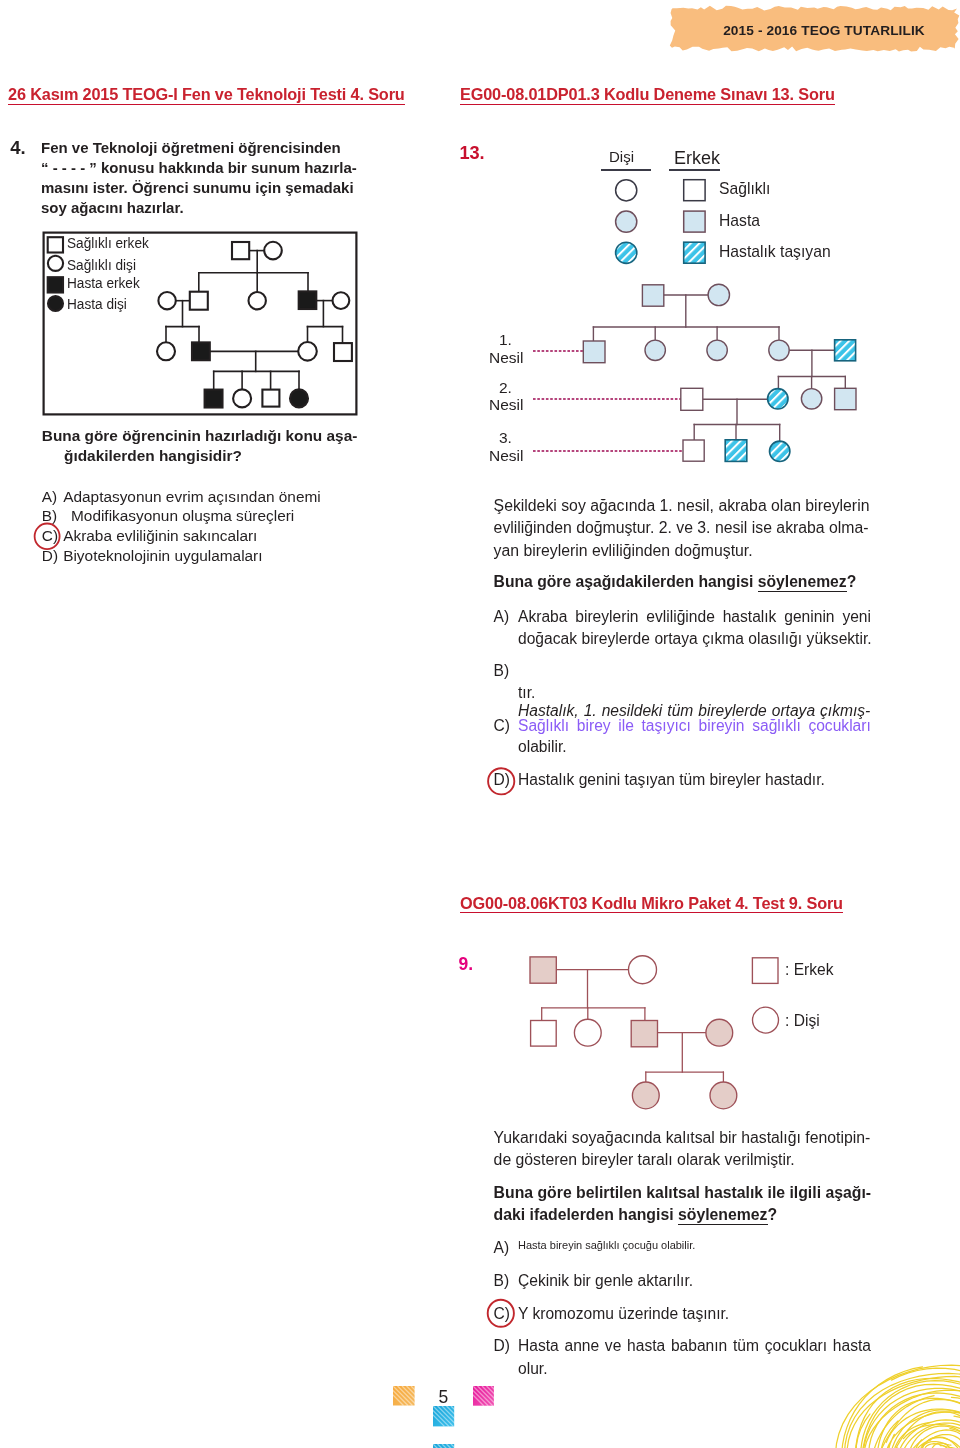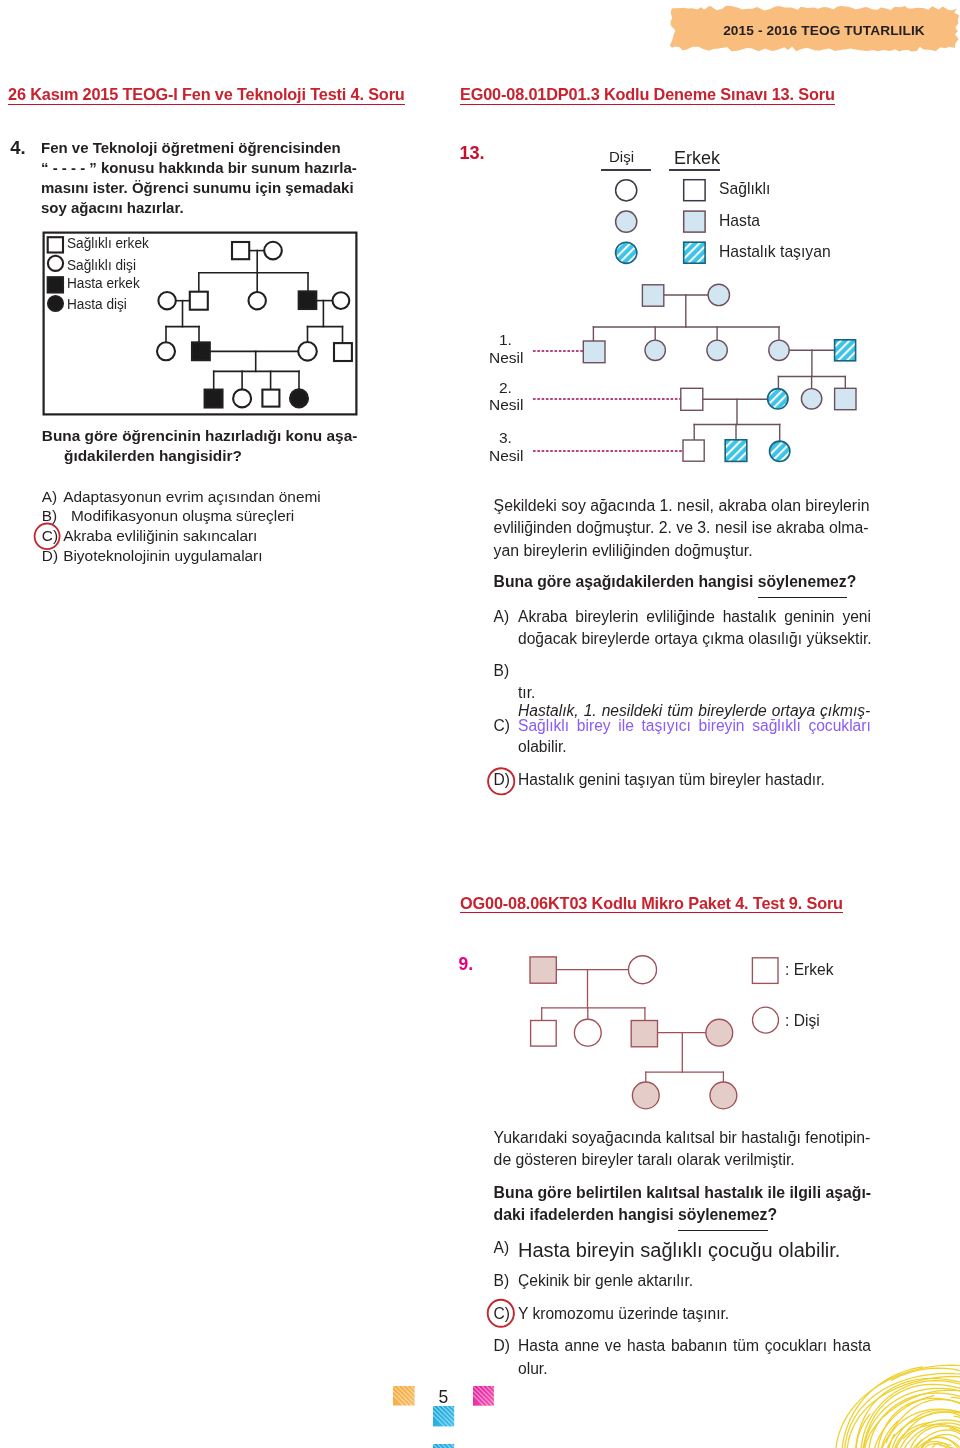--- a/index.html
+++ b/index.html
@@ -4,21 +4,21 @@
 <title>TEOG Tutarlilik</title>
 <style>
   html,body{margin:0;padding:0;}
   body{width:960px;height:1448px;background:#ffffff;
        font-family:"Liberation Sans",sans-serif;position:relative;overflow:hidden;-webkit-font-smoothing:antialiased;}
   .abs{position:absolute;}
   
   .srcline{color:#c9222f;font-size:16.3px;font-weight:600;white-space:nowrap;letter-spacing:-0.16px;}
   .srcline span{border-bottom:1.9px solid #c8102e;padding-bottom:0.5px;}
   .txt{font-size:15px;color:#231f20;line-height:20.2px;white-space:pre;font-weight:bold;}
-  .ul{border-bottom:1.4px solid #231f20;padding-bottom:7px;}
+  .ul{border-bottom:1.4px solid #231f20;padding-bottom:1px;}
   svg{display:block;overflow:visible;}
   .justified{text-align:justify;text-align-last:justify;white-space:normal;}
 </style>
 </head>
 <body>
 
 <div class="abs" style="left:669px;top:1.7px;width:290px;height:58px;">
   <svg width="290" height="58" viewBox="-3 0 293 58">
     <path fill="#f9bd7e" d="M0.0,6.0 L4.8,6.1 L11.5,5.6 L16.5,6.2 L20.3,5.9 L25.8,7.2 L29.2,4.9 L32.5,7.3 L38.3,3.6 L45.2,8.0 L50.9,6.4 L54.5,3.5 L59.6,3.7 L63.4,4.6 L66.5,5.6 L71.2,7.4 L76.3,6.5 L81.3,6.6 L86.1,4.7 L93.1,8.2 L99.5,6.8 L103.8,4.5 L107.9,3.7 L114.0,5.3 L120.4,5.3 L127.2,7.5 L130.2,4.4 L136.8,5.7 L143.8,5.3 L147.1,6.4 L153.2,4.7 L156.5,5.0 L163.4,7.0 L166.8,4.6 L170.2,3.7 L176.4,4.3 L181.7,5.5 L185.4,6.9 L189.0,6.5 L192.4,5.4 L196.3,4.7 L203.2,7.3 L207.4,7.6 L211.2,5.3 L217.6,6.5 L221.0,8.1 L224.9,4.6 L231.0,5.0 L235.2,3.8 L238.5,6.2 L242.5,6.3 L247.0,5.6 L253.8,5.7 L259.1,7.6 L262.9,4.1 L269.5,7.3 L273.5,4.3 L279.4,7.9 L283.2,8.0 L288.0,6.3 L285.1,10.3 L290.3,13.4 L288.7,17.1 L289.4,20.9 L286.3,25.7 L288.8,29.2 L285.9,32.4 L289.6,37.1 L286.2,41.9 L285.7,47.0 L284.9,46.0 L280.2,44.9 L276.4,46.5 L271.2,45.3 L266.7,49.2 L259.8,48.0 L254.0,47.6 L250.5,44.8 L247.4,49.3 L241.6,49.6 L238.5,47.9 L233.6,48.4 L229.3,49.8 L226.0,47.4 L220.0,49.3 L214.1,48.3 L207.9,49.4 L203.5,48.2 L196.9,49.1 L192.2,48.7 L185.8,47.6 L180.3,46.6 L175.0,47.8 L171.6,47.9 L164.7,49.2 L158.8,46.6 L152.8,47.6 L148.1,49.0 L144.7,48.5 L141.6,47.7 L136.7,45.8 L130.9,47.2 L125.4,49.4 L121.4,44.7 L117.2,48.1 L113.4,45.5 L106.8,48.0 L102.0,49.2 L97.7,48.1 L93.9,46.8 L87.7,49.4 L81.1,46.6 L75.8,46.2 L72.3,47.2 L65.9,49.0 L60.1,49.5 L56.0,45.5 L51.2,46.0 L47.3,46.8 L41.8,47.2 L37.5,49.0 L30.6,47.0 L27.3,44.8 L20.8,44.8 L15.0,47.6 L10.8,48.7 L7.7,45.3 L2.9,44.7 L0.0,45.8 L-2.2,43.6 L0.2,38.7 L1.4,33.8 L3.3,28.4 L-1.3,23.3 L-1.4,18.9 L0.3,15.9 L-1.4,10.7 L-0.4,6.9 L0.6,6.0 Z"></path>
   </svg>
@@ -244,21 +244,21 @@
 </svg>
 <div class="abs" style="left:785px;top:961.1px;font-size:15.6px;color:#231f20;">: Erkek</div>
 <div class="abs" style="left:785px;top:1012.2px;font-size:15.6px;color:#231f20;">: Dişi</div>
 
 <div class="abs" style="left:493.6px;top:1128.5px;font-size:15.8px;color:#231f20;white-space:pre;">Yukarıdaki soyağacında kalıtsal bir hastalığı fenotipin-</div>
 <div class="abs" style="left:493.6px;top:1151.3px;font-size:15.8px;color:#231f20;white-space:pre;">de gösteren bireyler taralı olarak verilmiştir.</div>
 <div class="abs" style="left:493.6px;top:1183.7px;font-size:15.8px;font-weight:bold;color:#231f20;white-space:pre;">Buna göre belirtilen kalıtsal hastalık ile ilgili aşağı-</div>
 <div class="abs" style="left:493.6px;top:1205.9px;font-size:15.8px;font-weight:bold;color:#231f20;white-space:pre;"><span>daki ifadelerden hangisi </span><span class="ul">söylenemez</span><span>?</span></div>
 
 <div class="abs" style="left:493.6px;top:1239.0px;font-size:15.6px;color:#231f20;">A)</div>
-<div class="abs" style="left:518.0px;top:1239.0px;font-size:20px;color:#231f20;"><span>Hasta bireyin sağlıklı çocuğu olabilir.</span></div>
+<div class="abs" style="left:518.0px;top:1239.0px;font-size:11px;color:#231f20;"><span>Hasta bireyin sağlıklı çocuğu olabilir.</span></div>
 <div class="abs" style="left:493.6px;top:1271.8px;font-size:15.6px;color:#231f20;">B)</div>
 <div class="abs" style="left:518.0px;top:1271.8px;font-size:15.6px;color:#231f20;"><span>Çekinik bir genle aktarılır.</span></div>
 <div class="abs" style="left:493.6px;top:1304.5px;font-size:15.6px;color:#231f20;">C)</div>
 <div class="abs" style="left:518.0px;top:1304.5px;font-size:15.6px;color:#231f20;"><span>Y kromozomu üzerinde taşınır.</span></div>
 <div class="abs" style="left:493.6px;top:1337.1px;font-size:15.6px;color:#231f20;">D)</div>
 <div class="abs justified" style="left:518.0px;top:1337.1px;font-size:15.6px;color:#231f20;text-align:justify;width:353.0px;"><span>Hasta anne ve hasta babanın tüm çocukları hasta</span></div>
 <div class="abs" style="left:518.0px;top:1359.5px;font-size:15.6px;color:#231f20;"><span>olur.</span></div>
 <svg class="abs" width="34" height="36" viewBox="0 0 34 36" style="left:486px;top:1297px;">
   <ellipse cx="14.8" cy="16.3" rx="13.1" ry="13.5" fill="none" stroke="#c1272d" stroke-width="1.9"></ellipse>
 </svg>

